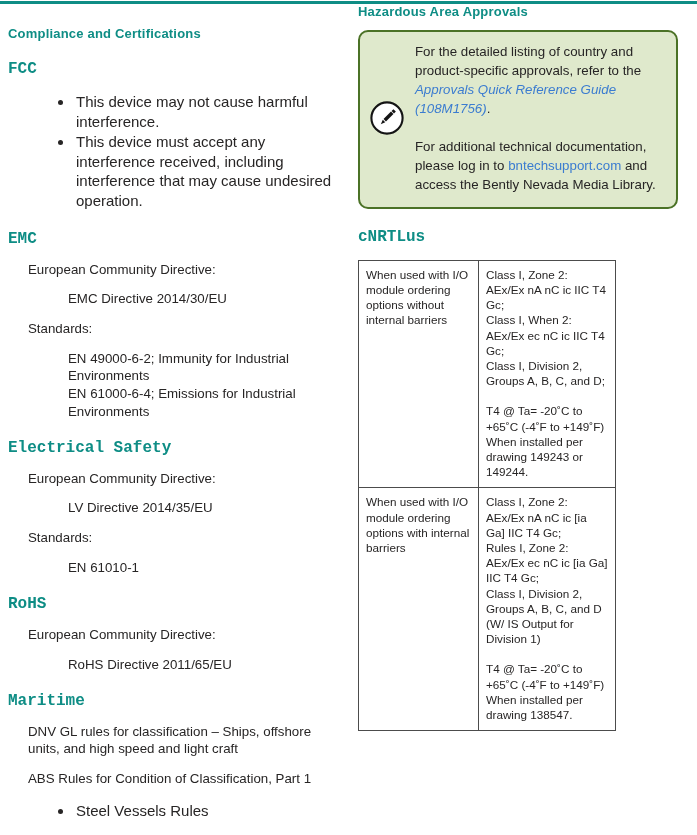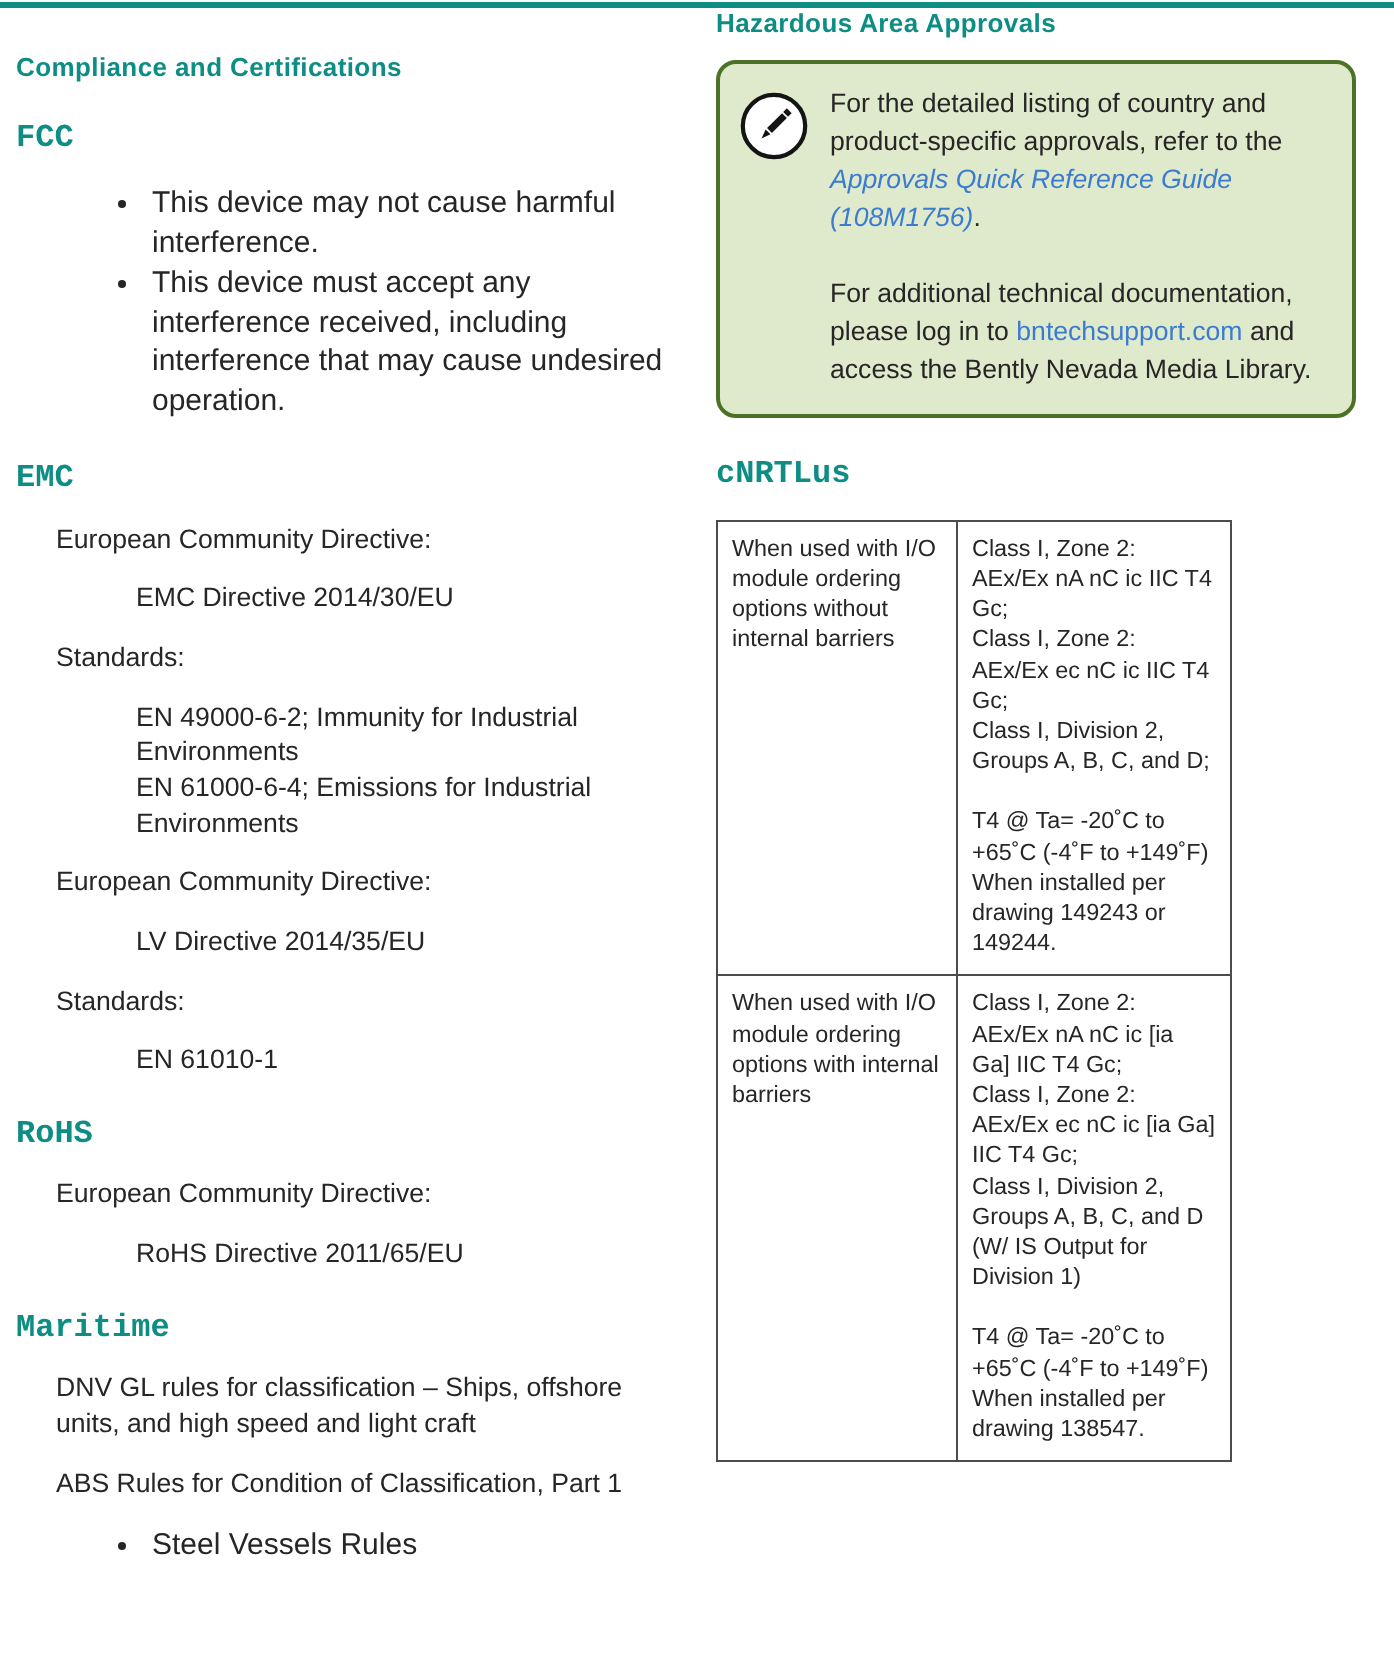--- a/index.html
+++ b/index.html
@@ -33,21 +33,21 @@
   .tight{margin-top:0;}
   ul.bullets{list-style:disc;margin:13px 0 0 0;padding-left:66px;font-size:15px;line-height:1.33;}
   ul.bullets li{padding-left:2px;}
   
   .note-box{
     margin-top:11px;
     border:2px solid var(--note-border);
     background:var(--note-bg);
     border-radius:10px;
     padding:11px 12px 13px 9px;
-    display:flex;align-items:flex-start;
+    display:flex;align-items:center;
   }
   .note-icon{flex:0 0 36px;margin:2px 10px 0 0;}
   .note-body{flex:1;font-size:13.3px;line-height:1.42;}
   .note-body .para2{margin-top:19px;}
   a.doc-link{color:var(--link);text-decoration:none;cursor:pointer;}
   .italic{font-style:italic;}
   
   table.approvals{
     margin-top:13px;
     border-collapse:collapse;
@@ -81,20 +81,21 @@
         <li>This device must accept any interference received, including interference that may cause undesired operation.</li>
       </ul>
 
       <h2>EMC</h2>
       <p class="indent1">European Community Directive:</p>
       <p class="indent2">EMC Directive 2014/30/EU</p>
       <p class="indent1">Standards:</p>
       <p class="indent2">EN 49000-6-2; Immunity for Industrial Environments</p>
       <p class="indent2 tight">EN 61000-6-4; Emissions for Industrial Environments</p>
 
+      <h2>Electrical Safety</h2>
       <p class="indent1">European Community Directive:</p>
       <p class="indent2">LV Directive 2014/35/EU</p>
       <p class="indent1">Standards:</p>
       <p class="indent2">EN 61010-1</p>
 
       <h2>RoHS</h2>
       <p class="indent1">European Community Directive:</p>
       <p class="indent2">RoHS Directive 2011/65/EU</p>
 
       <h2>Maritime</h2>
@@ -131,31 +132,31 @@
       </div>
 
       <h2>cNRTLus</h2>
 
       <table class="approvals">
         <tbody>
           <tr>
             <td class="cond">When used with I/O module ordering options without internal barriers</td>
             <td>
               <span class="cert-line">Class I, Zone 2: AEx/Ex nA nC ic IIC T4 Gc;</span>
-              <span class="cert-line">Class I, Zone 2: AEx/Ex ec nC ic IIC T4 Gc;</span>
+              <span class="cert-line">Class I, When 2: AEx/Ex ec nC ic IIC T4 Gc;</span>
               <span class="cert-line">Class I, Division 2, Groups A, B, C, and D;</span>
               <span class="temp-line temp-block">T4 @ Ta= -20˚C to +65˚C (-4˚F to +149˚F)</span>
               <span class="temp-line">When installed per drawing 149243 or 149244.</span>
             </td>
           </tr>
           <tr>
             <td class="cond">When used with I/O module ordering options with internal barriers</td>
             <td>
               <span class="cert-line">Class I, Zone 2: AEx/Ex nA nC ic [ia Ga] IIC T4 Gc;</span>
-              <span class="cert-line">Class I, Zone 2: AEx/Ex ec nC ic [ia Ga] IIC T4 Gc;</span>
+              <span class="cert-line">Rules I, Zone 2: AEx/Ex ec nC ic [ia Ga] IIC T4 Gc;</span>
               <span class="cert-line">Class I, Division 2, Groups A, B, C, and D (W/ IS Output for Division 1)</span>
               <span class="temp-line temp-block">T4 @ Ta= -20˚C to +65˚C (-4˚F to +149˚F)</span>
               <span class="temp-line">When installed per drawing 138547.</span>
             </td>
           </tr>
         </tbody>
       </table>
     </div>
 
   </div>

